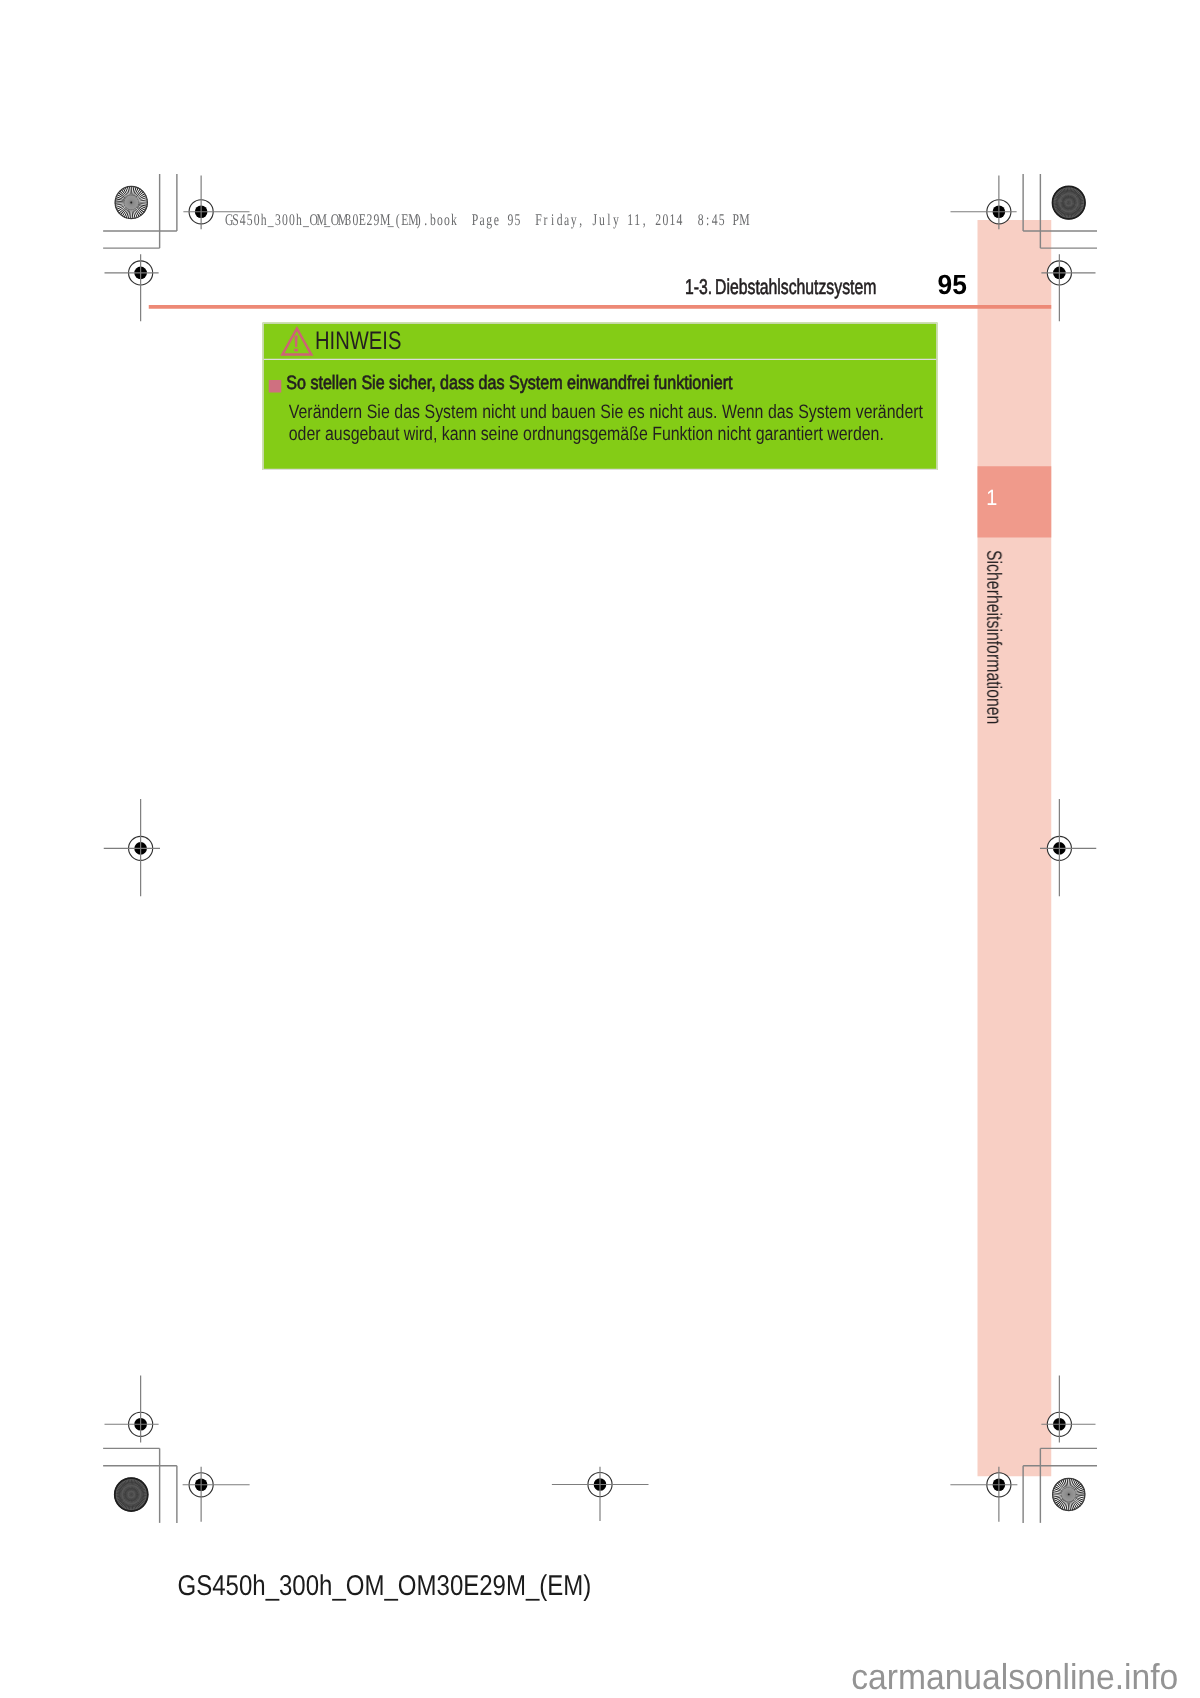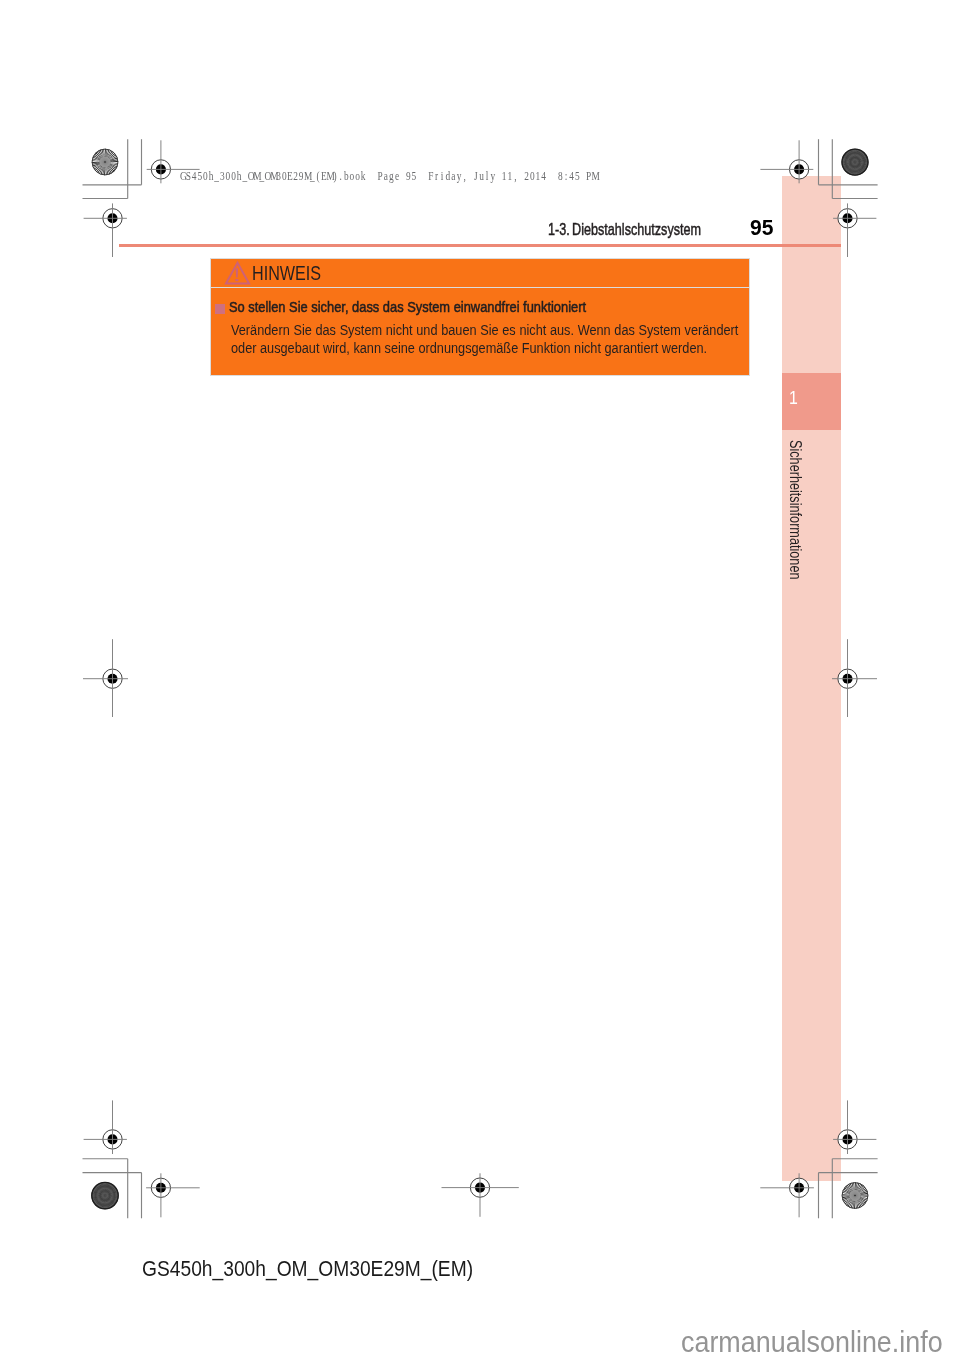--- a/index.html
+++ b/index.html
@@ -23,21 +23,21 @@
   
   #header-rule{position:absolute;left:118.6px;top:243.9px;width:722.6px;height:2.7px;background:#ed8976;}
   #section-title{position:absolute;left:547.7px;top:220.0px;font-size:17px;font-weight:normal;color:#231f20;
        -webkit-text-stroke:0.5px #231f20;word-spacing:-1.6px;
        white-space:nowrap;transform:translateZ(0) scaleX(0.742);transform-origin:0 0;}
   #page-number{position:absolute;left:749.6px;top:214.8px;font-size:22.2px;font-weight:bold;color:#000;
        white-space:nowrap;transform:translateZ(0) scaleX(0.95);transform-origin:0 0;}
 
   
   #notice-box{position:absolute;left:210px;top:258px;width:540px;height:118px;
-       border:1px solid #dcdcdc;box-sizing:border-box;background:#f97316;}
+       border:1px solid #dcdcdc;box-sizing:border-box;background:#84cc16;}
   #notice-head{position:absolute;left:0;top:0;width:100%;height:29.2px;border-bottom:1px solid #dcdcdc;box-sizing:border-box;}
   #warning-icon{position:absolute;left:12.9px;top:0.9px;}
   #notice-title{position:absolute;left:41.4px;top:2.5px;font-size:20.35px;color:#231f20;white-space:nowrap;
        transform:translateZ(0) scaleX(0.794);transform-origin:0 0;}
   #notice-bullet{position:absolute;left:4.1px;top:44.9px;width:10.1px;height:10.2px;background:#cf7080;}
   #notice-subtitle{position:absolute;left:17.9px;top:39.4px;font-size:15.5px;font-weight:normal;color:#231f20;
        -webkit-text-stroke:0.55px #231f20;
        white-space:nowrap;transform:translateZ(0) scaleX(0.8305);transform-origin:0 0;}
   #notice-body{position:absolute;left:19.8px;top:61.9px;width:618px;font-size:15.5px;color:#231f20;
        line-height:17.8px;text-align:justify;transform:translateZ(0) scaleX(0.821);transform-origin:0 0;}

